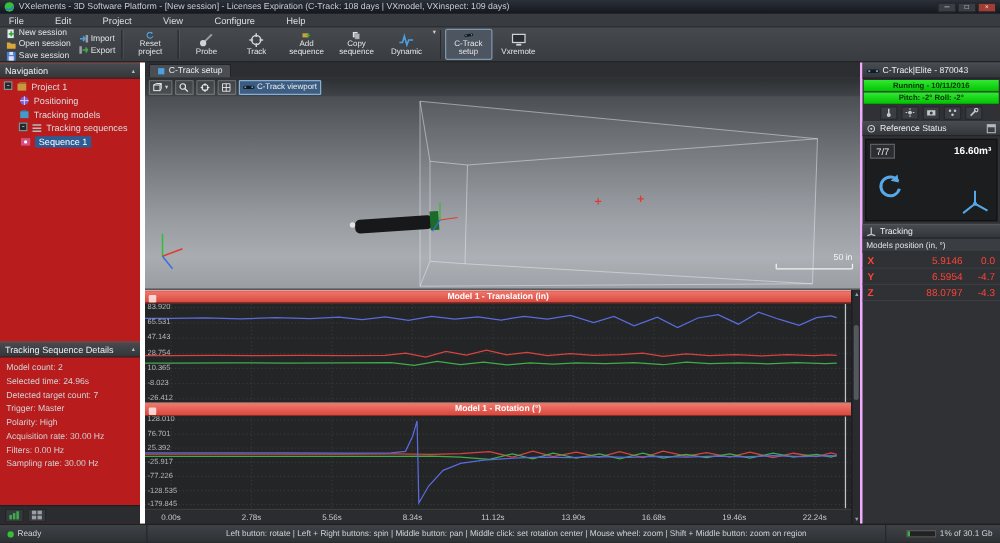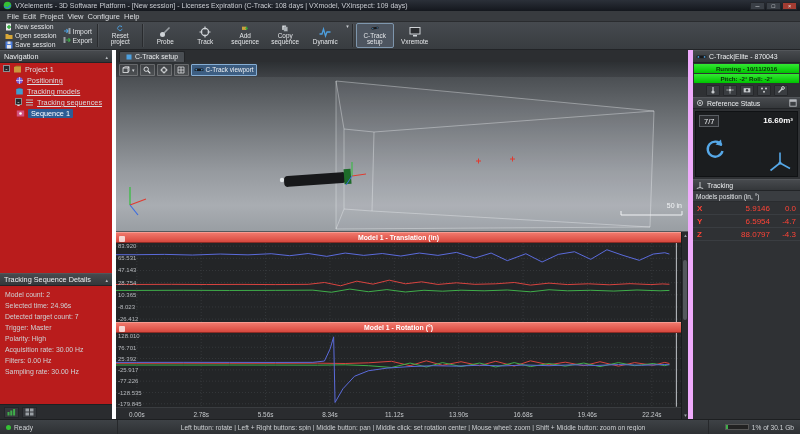--- a/index.html
+++ b/index.html
@@ -11,41 +11,41 @@
   }
   svg { display:block; }
 
   
   .titlebar { height:11px; background:linear-gradient(#2b3039,#14171d); display:flex; align-items:center; gap:3px; padding:0 3px; font-size:7px; color:#c9ccd2; white-space:nowrap; }
   .win-btns { margin-left:auto; display:flex; gap:1px; }
   .win-btn { width:15px; height:8px; font-size:5.5px; line-height:7px; text-align:center; color:#e6e8ea; background:#3a3f46; border:1px solid #23262b; border-radius:1px; }
   .win-btn.close { background:#a33c32; }
 
   
-  .menubar { height:11px; background:#383b3f; display:flex; align-items:center; gap:4px; padding:0 7px; font-size:7.5px; color:#dcdee1; border-bottom:1px solid #2a2c2f; }
+  .menubar { height:11px; background:#383b3f; display:flex; align-items:center; gap:25px; padding:0 7px; font-size:7.5px; color:#dcdee1; border-bottom:1px solid #2a2c2f; }
   .menu-item { cursor:default; }
 
   
   .toolbar { height:28px; background:linear-gradient(#464a4f,#383c40); display:flex; align-items:stretch; gap:2px; padding:1px 3px; border-bottom:1px solid #222427; }
   .tb-col { display:flex; flex-direction:column; justify-content:center; gap:1px; }
   .tb-mini { display:flex; align-items:center; gap:2px; font-size:6.8px; color:#e0e2e5; height:8px; padding:0 2px; white-space:nowrap; }
   .tb-sep { width:1px; background:#292b2e; box-shadow:1px 0 0 rgba(255,255,255,.07); margin:1px 1px; }
   .tb-big { width:38px; display:flex; flex-direction:column; align-items:center; justify-content:center; gap:1px; font-size:6.4px; line-height:1.05; text-align:center; color:#e4e6e9; border:1px solid transparent; border-radius:2px; padding:1px 0; }
   .tb-big.pressed { background:#4d5560; border-color:#7e96ad; }
   .caret { font-size:5px; color:#cfd2d6; }
 
   
   .main { height:369px; display:flex; }
 
   .leftpanel { width:116px; background:#b91c1c; border-right:4px solid #ffffff; display:flex; flex-direction:column; }
   .panel-header { height:13px; flex:0 0 13px; background:linear-gradient(#474a4e,#34373a); font-size:7.3px; color:#eceef0; display:flex; align-items:center; gap:2px; padding:0 4px; border-top:1px solid #53565a; border-bottom:1px solid #222427; white-space:nowrap; }
   .panel-header .chev { margin-left:auto; font-size:5px; color:#b9bcc0; }
   .tree { flex:1; padding-top:2px; font-size:7.3px; color:#dadce0; overflow:hidden; }
   .tree-row { display:flex; align-items:flex-start; gap:3px; height:11px; white-space:nowrap; }
-  .ind0{padding-left:3px;} .ind1{padding-left:15px;text-decoration:underline;} .ind2{padding-left:16px;}
+  .ind0{padding-left:3px;} .ind1{padding-left:15px;} .ind2{padding-left:16px;}
   .expander { width:7px; height:7px; flex:0 0 7px; border:1px solid #8b8e92; background:#26282b; color:#d3d6d9; font-size:7px; line-height:5px; text-align:center; }
   .tree-row.sel .tlbl { background:#2d5c94; color:#fff; padding:0 3px; border-radius:1px; }
   .details { height:118px; flex:0 0 118px; padding:3px 5px; font-size:6.9px; line-height:1.6; color:#cfd2d5; white-space:nowrap; overflow:hidden; }
   .panel-footer { height:15px; flex:0 0 15px; border-top:1px solid #1e2022; background:#2a2c2f; display:flex; align-items:center; gap:3px; padding:0 4px; }
   .pf-btn { width:15px; height:11px; background:#36393d; border:1px solid #232529; display:flex; align-items:center; justify-content:center; }
 
   .center { flex:1; min-width:0; display:flex; flex-direction:column; }
   .tabstrip { height:12px; flex:0 0 12px; background:#2c2e31; display:flex; align-items:flex-end; padding-left:3px; }
   .tab { height:11px; padding:0 6px; background:#4a4e53; color:#e8eaec; font-size:6.9px; line-height:10px; border:1px solid #222427; border-bottom:none; border-radius:2px 2px 0 0; display:flex; align-items:center; gap:3px; }
   .viewport { height:170px; flex:0 0 170px; position:relative; overflow:hidden; border-bottom:1px solid #55585c;
@@ -61,21 +61,21 @@
   .chart-plot { flex:1; position:relative; background:#232527; overflow:hidden; }
   .chart-plot.rot { flex:0.93; }
   .plot-svg { position:absolute; inset:0; width:100%; height:100%; }
   .ylab { position:absolute; left:2px; font-size:6px; color:#b6b9bd; line-height:1; }
   .xaxis { height:12px; flex:0 0 12px; position:relative; background:#2a2c2f; border-top:1px solid #3a3d40; font-size:6.4px; color:#c6c9cc; }
   .xaxis span { position:absolute; top:2.5px; transform:translateX(-50%); }
   .chart-scrollbar { position:absolute; right:0; top:0; bottom:0; width:7px; background:#292b2e; border-left:1px solid #1a1c1e; }
   .cs-arrow { position:absolute; left:0; width:7px; height:7px; font-size:4.5px; line-height:7px; text-align:center; color:#9aa0a5; }
   .cs-thumb { position:absolute; left:1px; right:1px; top:15%; height:32%; background:#54585d; border-radius:2px; }
 
-  .rightpanel { width:112px; background:#2f3134; border-left:5px solid #f0abfc; display:flex; flex-direction:column; font-size:7px;justify-content:space-between; }
+  .rightpanel { width:112px; background:#2f3134; border-left:2px solid #f0abfc; display:flex; flex-direction:column; font-size:7px;justify-content:space-between; }
   .rp-header { height:13px; flex:0 0 13px; background:linear-gradient(#474a4e,#34373a); display:flex; align-items:center; gap:2px; padding:0 3px; color:#eceef0; font-size:6.9px; border-top:1px solid #53565a; border-bottom:1px solid #222427; white-space:nowrap; }
   .green-bar { height:9px; flex:0 0 9px; margin:1px 1px 0 1px; background:linear-gradient(#33e833,#00c400); color:#063306; font-size:6.2px; font-weight:bold; display:flex; align-items:center; justify-content:center; white-space:nowrap; }
   .rp-icons { height:14px; flex:0 0 14px; display:flex; align-items:center; justify-content:center; gap:3px; }
   .ric { width:14px; height:11px; background:#3a3d41; border:1px solid #26282b; border-radius:1px; display:flex; align-items:center; justify-content:center; }
   .section-header { height:12px; flex:0 0 12px; background:linear-gradient(#474a4e,#34373a); display:flex; align-items:center; gap:3px; padding:0 3px; color:#eceef0; font-size:6.9px; border-top:1px solid #53565a; border-bottom:1px solid #222427; }
   .section-header .sp { margin-left:auto; }
   .ref-box { height:66px; flex:0 0 66px; margin:2px; background:#1b1d1f; border:1px solid #101214; position:relative; }
   .ref-count { position:absolute; left:3px; top:3px; height:12px; line-height:11px; padding:0 4px; border:1px solid #5a5e63; background:#2b2d30; color:#eceef0; font-size:7.5px; }
   .ref-volume { position:absolute; right:4px; top:4px; color:#fff; font-size:8px; font-weight:bold; }
   .sub-header { height:11px; flex:0 0 11px; background:#3a3d41; border-bottom:1px solid #2a2c2f; display:flex; align-items:center; padding:0 3px; color:#e0e3e6; font-size:6.6px; }

